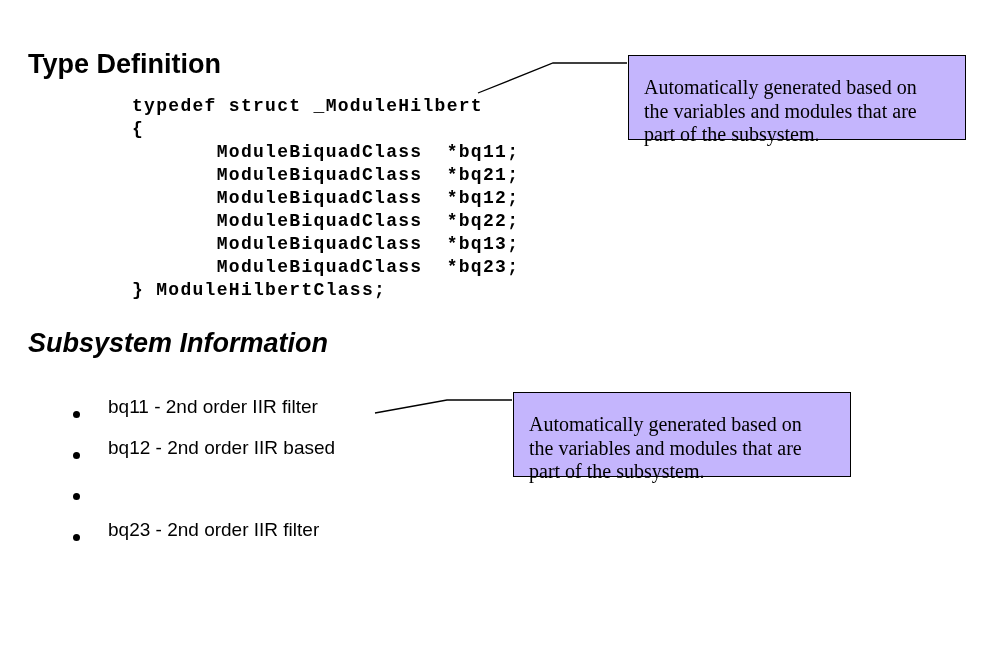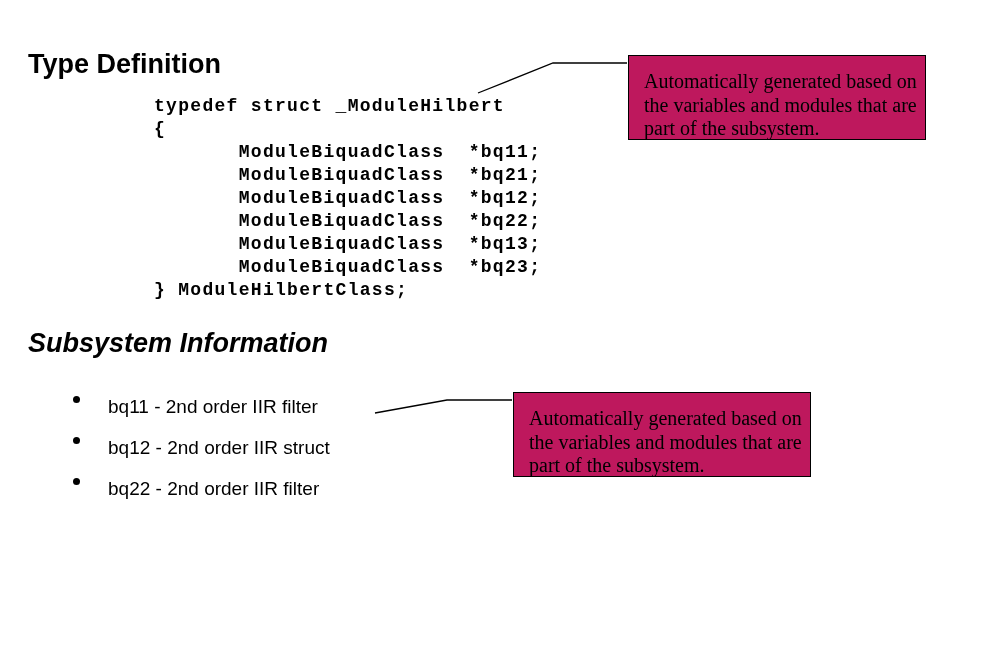--- a/index.html
+++ b/index.html
@@ -20,21 +20,21 @@
     font-weight: 700;
     font-size: 27px;
     line-height: 32px;
     color: #000000;
     white-space: nowrap;
   }
   #heading-type-definition { top: 48px; }
   #heading-subsystem-information { top: 327px; font-style: italic; }
   .code {
     position: absolute;
-    left: 154px;
+    left: 132px;
     top: 95px;
     font-family: "Liberation Mono", monospace;
     font-weight: 700;
     font-size: 18px;
     line-height: 23px;
     letter-spacing: 1.3px;
     color: #000000;
     white-space: pre;
   }
   .leaders {
@@ -43,44 +43,44 @@
     width: 983px; height: 663px;
     pointer-events: none;
   }
   .leaders polyline {
     fill: none;
     stroke: #000000;
     stroke-width: 1.3;
   }
   .callout {
     position: absolute;
-    width: 298px;
+    width: 338px;
     height: 85px;
     border: 1px solid #000000;
-    background: #be185d;
-    padding: 14px 8px 0 15px;
+    background: #c4b5fd;
+    padding: 20px 8px 0 15px;
   }
   #callout-top { left: 628px; top: 55px; }
   #callout-bottom { left: 513px; top: 392px; }
   .callout-text {
     font-family: "Liberation Serif", serif;
     font-size: 20px;
     line-height: 23.5px;
     color: #000000;
     white-space: pre;
   }
   .bullet-list {
     position: absolute;
     left: 73px;
     top: 396px;
     list-style: none;
   }
   .bullet-item {
     display: flex;
-    align-items: flex-start;
+    align-items: flex-end;
     height: 22px;
     margin-bottom: 19px;
     font-family: "Liberation Sans", sans-serif;
     font-size: 19px;
     line-height: 22px;
     color: #000000;
     white-space: nowrap;
   }
   .bullet {
     width: 7px;
@@ -121,25 +121,28 @@
 
   <div class="heading" id="heading-subsystem-information">Subsystem Information</div>
 
   <ul class="bullet-list">
     <li class="bullet-item">
       <span class="bullet"></span>
       <span>bq11 - 2nd order IIR filter</span>
     </li>
     <li class="bullet-item">
       <span class="bullet"></span>
-      <span>bq12 - 2nd order IIR struct</span>
+      <span>bq12 - 2nd order IIR based</span>
     </li>
     <li class="bullet-item">
       <span class="bullet"></span>
-      <span>bq22 - 2nd order IIR filter</span>
+    </li>
+    <li class="bullet-item">
+      <span class="bullet"></span>
+      <span>bq23 - 2nd order IIR filter</span>
     </li>
   </ul>
 
   <div class="callout" id="callout-bottom">
     <div class="callout-text">Automatically generated based on
 the variables and modules that are
 part of the subsystem.</div>
   </div>
 
 </div>

